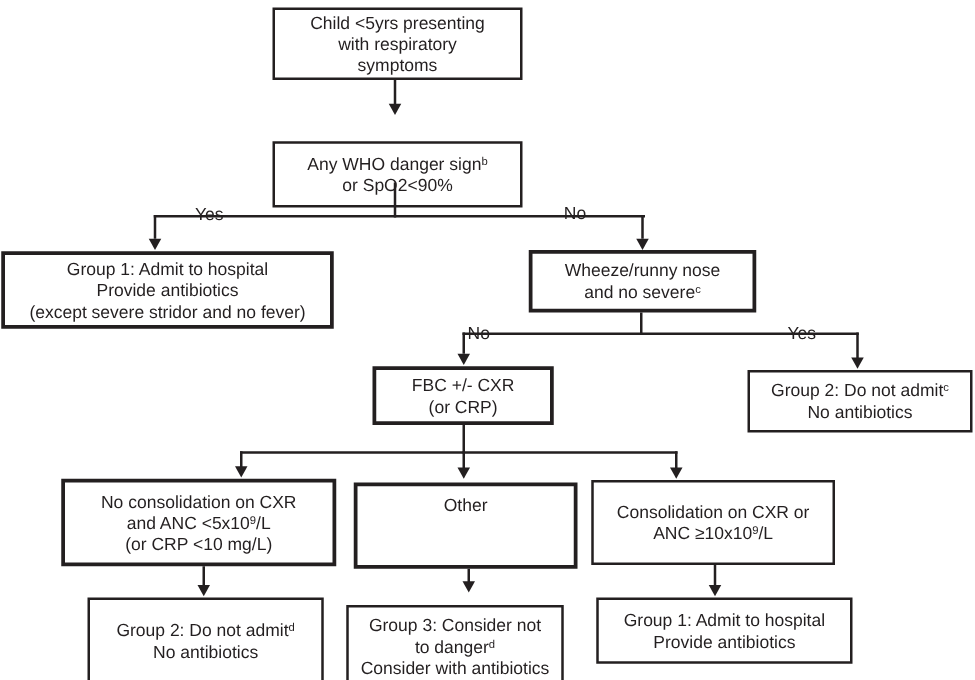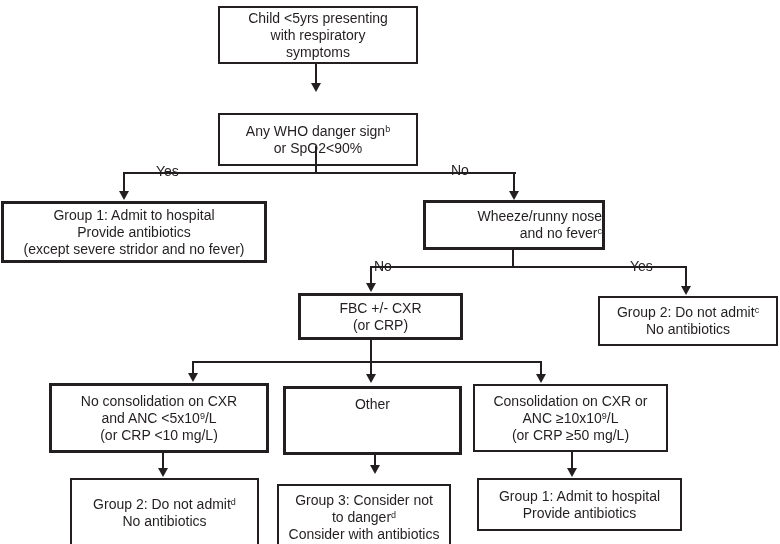--- a/index.html
+++ b/index.html
@@ -67,35 +67,35 @@
   <div class="ah" style="left:509px; top:191px;"></div>
   <div class="edge-label" style="left:156px; top:147px;">Yes</div>
   <div class="edge-label" style="left:451px; top:146px;">No</div>
 
   <div class="box b3" style="left:1px; top:201px; width:266px; height:62px;">
     <div class="bl">Group 1: Admit to hospital</div>
     <div class="bl">Provide antibiotics</div>
     <div class="bl">(except severe stridor and no fever)</div>
   </div>
 
-  <div class="box b3" style="left:423px; top:200px; width:182px; height:50px;align-items:flex-end;">
+  <div class="box b3" style="left:423px; top:200px; width:182px; height:50px;">
     <div class="bl">Wheeze/runny nose</div>
-    <div class="bl"><span>and no fever</span><sup>c</sup></div>
+    <div class="bl"><span>and no severe</span><sup>c</sup></div>
   </div>
 
   <div class="vl" style="left:512px; top:250px; height:18px;"></div>
   <div class="hl" style="left:370px; top:266px; width:317px;"></div>
   <div class="vl" style="left:370px; top:266px; height:17px;"></div>
   <div class="ah" style="left:366px; top:283px;"></div>
   <div class="vl" style="left:685px; top:266px; height:21px;"></div>
   <div class="ah" style="left:681px; top:286px;"></div>
   <div class="edge-label" style="left:374px; top:242px;">No</div>
   <div class="edge-label" style="left:630px; top:242px;">Yes</div>
 
-  <div class="box b3" style="left:298px; top:293px; width:165px; height:47px;">
+  <div class="box b3" style="left:298px; top:293px; width:145px; height:47px;">
     <div class="bl">FBC +/- CXR</div>
     <div class="bl">(or CRP)</div>
   </div>
 
   <div class="box" style="left:598px; top:296px; width:180px; height:50px;">
     <div class="bl"><span>Group 2: Do not admit</span><sup>c</sup></div>
     <div class="bl">No antibiotics</div>
   </div>
 
   <div class="vl" style="left:370px; top:340px; height:23px;"></div>
@@ -113,21 +113,20 @@
     <div class="bl">(or CRP &lt;10 mg/L)</div>
   </div>
 
   <div class="box b3 top-align" style="left:283px; top:386px; width:179px; height:69px;">
     <div class="bl">Other</div>
   </div>
 
   <div class="box" style="left:473px; top:384px; width:195px; height:68px;">
     <div class="bl">Consolidation on CXR or</div>
     <div class="bl"><span>ANC ≥10x10</span><sup>9</sup><span>/L</span></div>
-    <div class="bl">(or CRP ≥50 mg/L)</div>
   </div>
 
   <div class="vl" style="left:162px; top:453px; height:16px;"></div>
   <div class="ah" style="left:158px; top:468px;"></div>
   <div class="vl" style="left:374px; top:455px; height:11px;"></div>
   <div class="ah" style="left:370px; top:465px;"></div>
   <div class="vl" style="left:571px; top:452px; height:17px;"></div>
   <div class="ah" style="left:567px; top:468px;"></div>
 
   <div class="box" style="left:70px; top:478px; width:189px; height:70px;">

